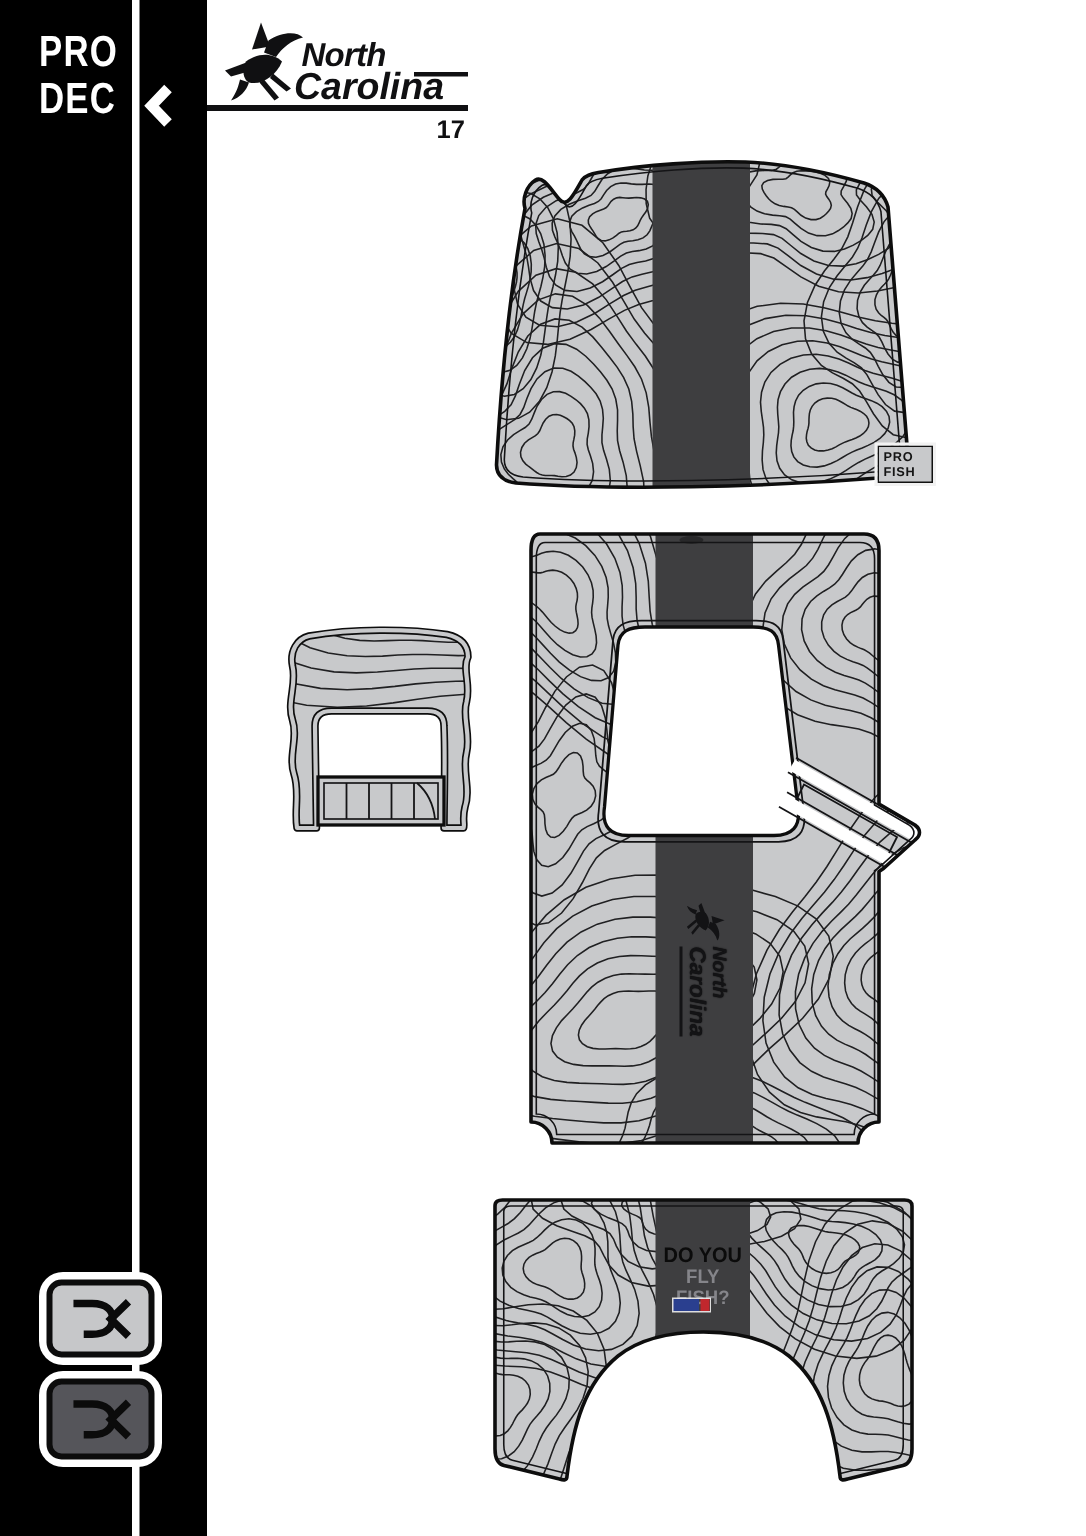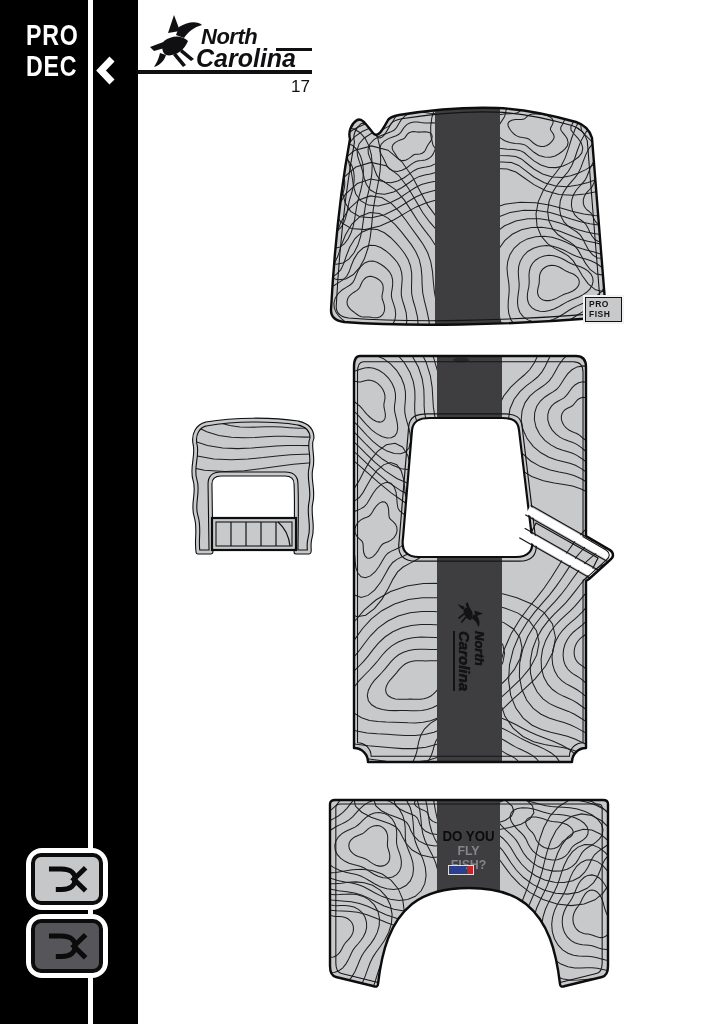--- a/index.html
+++ b/index.html
@@ -82,21 +82,21 @@
       <path d="M18,28 C26,22 36,22 42,28 C38,38 28,44 20,42 C16,40 15,33 18,28 Z"></path>
       <path d="M20,42 C18,48 14,52 8,54 C12,48 13,44 14,40 Z"></path>
       <path d="M36,36 L48,46 L45,48 L34,39 Z"></path>
       <path d="M30,40 L40,52 L37,54 L27,42 Z"></path>
     </g>
   </svg>
   <div class="brand-word" style="left:201px;top:24px;font-size:22px;letter-spacing:-.5px;">North</div>
   <div class="brand-word" style="left:196px;top:44px;font-size:25px;">Carolina</div>
   <div class="hline" style="left:276px;top:48px;width:36px;height:3px;"></div>
   <div class="hline" style="left:138px;top:70px;width:174px;height:4px;"></div>
-  <div class="abs" style="left:291px;top:77px;font-size:17px;font-weight:400;color:#101012;">17</div>
+  <div class="abs" style="left:291px;top:77px;font-size:17px;font-weight:700;color:#101012;">17</div>
 
   <svg class="pad" style="left:328px;top:107px;" width="280" height="218" viewBox="0 0 280 218">
     <defs>
         <clipPath id="clipP1">
           <path d="M22,32 C20,25 23,17 29,13 C34,10 39,19 45,26 C50,32 55,22 60,13 C62,10 66,9 71,8 C102,3 140,0 169,1 C196,2 227,9 248,15 C257,18 262,24 264,31 L277,194 C278,203 275,209 267,211 C180,218 80,220 16,215 C8,214 3,210 3,203 C6,148 12,86 22,32 Z"></path>
         </clipPath>
       </defs>
     <g clip-path="url(#clipP1)">
       <rect width="280" height="218" fill="#c8c9cb"></rect>
       <g class="topo">

